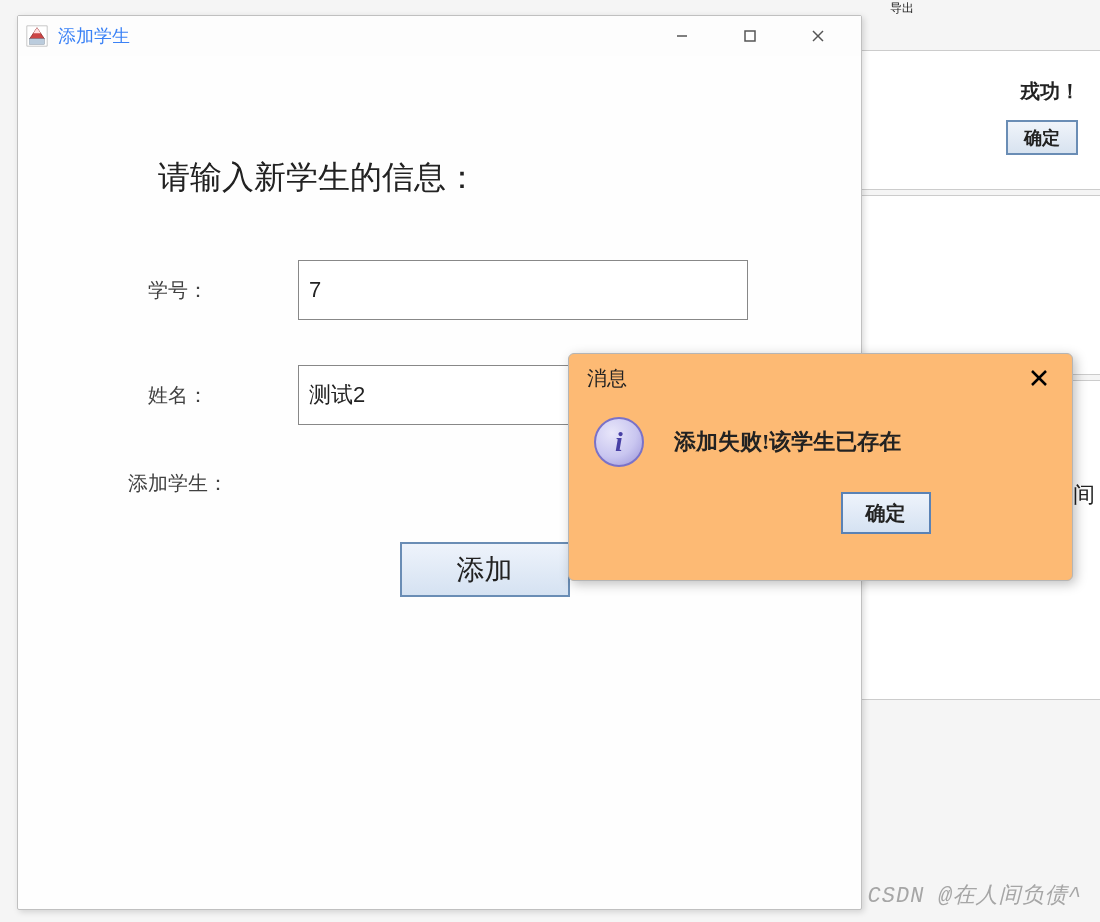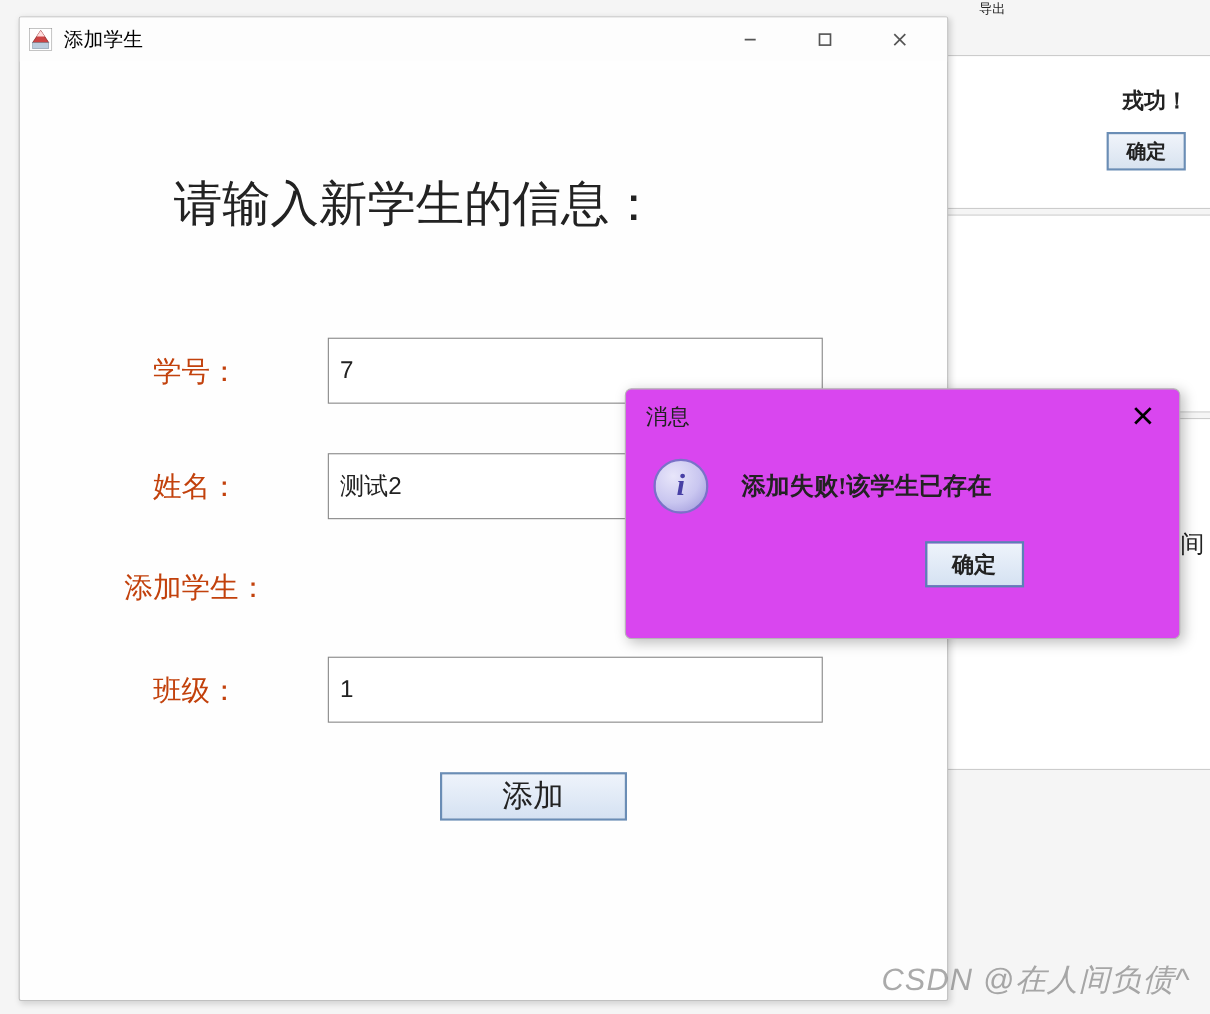--- a/index.html
+++ b/index.html
@@ -119,21 +119,21 @@
       height: 22px;
       margin-right: 10px;
       position: relative;
     }
     .titlebar-icon svg {
       width: 100%;
       height: 100%;
     }
     .titlebar-title {
       font-size: 18px;
-      color: #000000;
+      color: #3b82f6;
       flex: 1;
     }
     .titlebar-controls {
       display: flex;
       gap: 28px;
       padding-right: 15px;
     }
     .titlebar-btn {
       width: 40px;
       height: 30px;
@@ -145,75 +145,75 @@
     }
     .titlebar-btn svg {
       width: 14px;
       height: 14px;
     }
     
     .window-body {
       padding: 40px 40px 20px 40px;
     }
     .heading {
-      font-size: 44px;
+      font-size: 32px;
       font-family: "SimSun", serif;
       color: #222;
       margin-left: 100px;
       margin-top: 60px;
-      margin-bottom: 92px;
+      margin-bottom: 60px;
     }
     
     .form-row {
       display: flex;
       align-items: center;
       margin-bottom: 45px;
     }
     .form-label {
       width: 240px;
       text-align: center;
-      font-size: 26px;
+      font-size: 20px;
       font-family: "SimSun", serif;
-      color: #c2410c;
+      color: #404040;
     }
     .form-input {
       width: 450px;
       height: 60px;
       border: 1px solid #888;
       background: #fff;
       font-size: 22px;
       padding: 0 10px;
       font-family: "Microsoft YaHei", sans-serif;
       color: #222;
     }
     
     .submit-row {
       text-align: center;
       margin-top: 30px;
     }
     .submit-btn {
       width: 170px;
-      height: 44px;
+      height: 55px;
       background: linear-gradient(#eef3fb, #d5e2f2);
       border: 2px solid #6a8db5;
       font-size: 28px;
       font-family: "SimSun", serif;
       color: #222;
       cursor: pointer;
       margin-left: 90px;
     }
     
     
     .message-dialog {
       position: absolute;
       left: 568px;
       top: 353px;
       width: 505px;
       height: 228px;
-      background: #d946ef;
+      background: #fdba74;
       border: 1px solid #b5b5b5;
       box-shadow: 3px 3px 12px rgba(0,0,0,0.25);
       border-radius: 6px;
     }
     .msg-titlebar {
       height: 48px;
       display: flex;
       align-items: center;
       padding: 0 18px;
     }
@@ -279,24 +279,24 @@
       color: #222;
       cursor: pointer;
       margin-left: 130px;
     }
     
     
     .watermark {
       position: absolute;
       right: 18px;
       bottom: 12px;
-      font-size: 28px;
+      font-size: 22px;
       font-style: italic;
       color: rgba(100,100,100,0.55);
-      font-family: Liberation Sans, sans-serif;
+      font-family: Liberation Mono, monospace;
       letter-spacing: 1px;
     }
   </style>
 </head>
 <body>
 
 <div class="bg-top-menu">
   <span style="margin-left:810px">导出</span>
 </div>
 
@@ -349,24 +349,20 @@
     <div class="form-row">
       <div class="form-label">姓名：</div>
       <input class="form-input" value="测试2" style="">
     </div>
 
 
     <div class="form-row">
       <div class="form-label">添加学生：</div>
     </div>
 
-    <div class="form-row">
-      <div class="form-label">班级：</div>
-      <input class="form-input" value="1" style="">
-    </div>
 
     <div class="submit-row">
       <button class="submit-btn">添加</button>
     </div>
   </div>
 </div>
 
 <div class="message-dialog">
   <div class="msg-titlebar">
     <span class="msg-title">消息</span>

